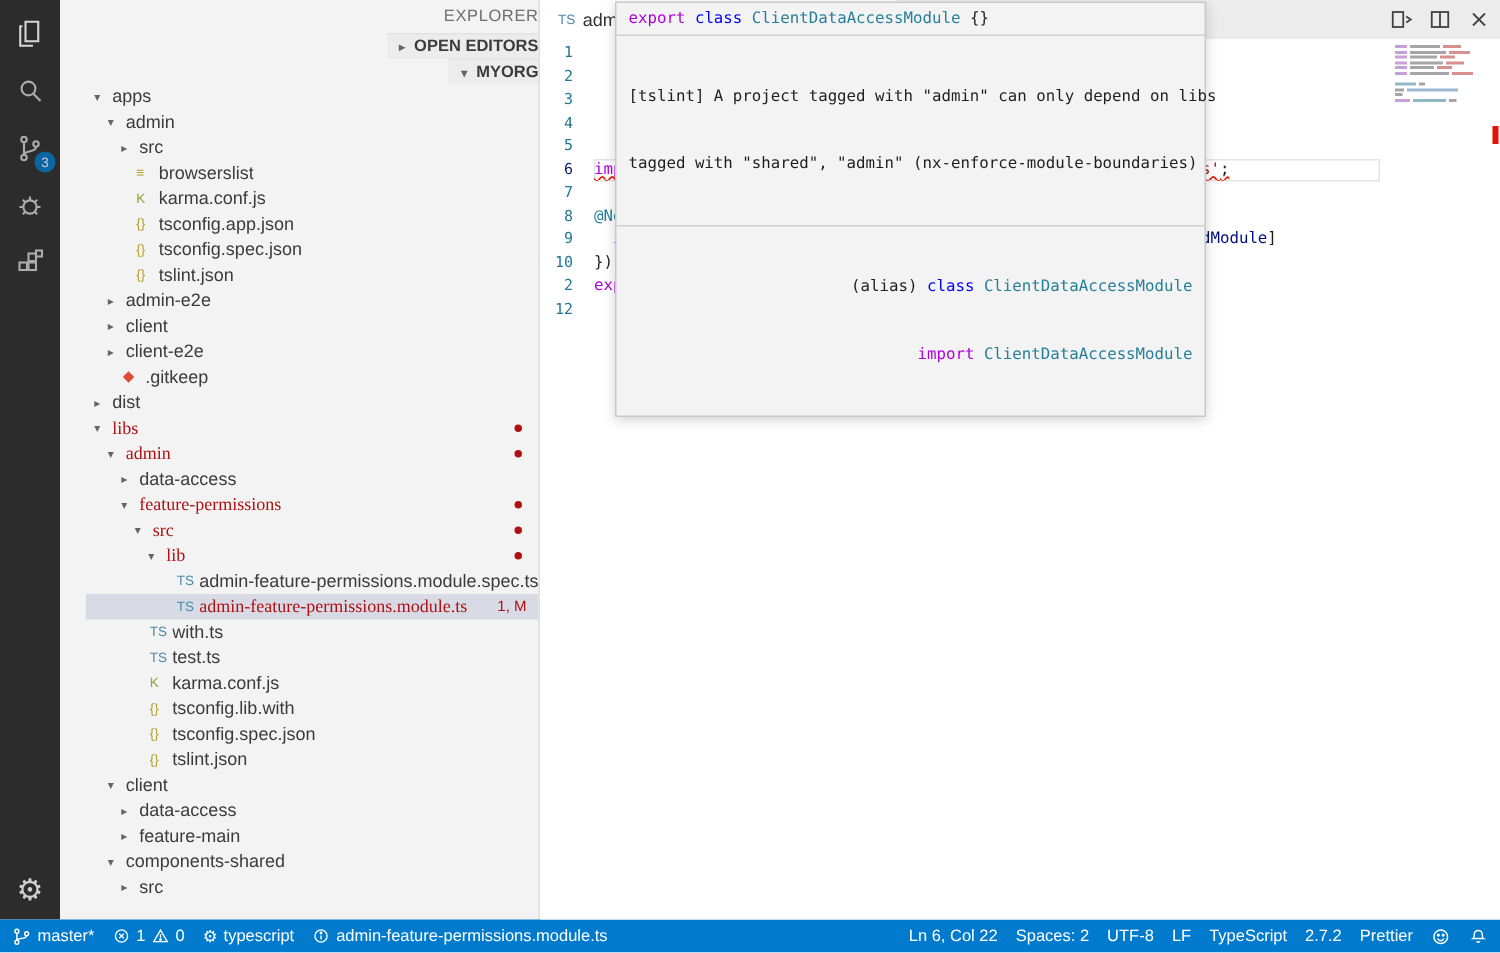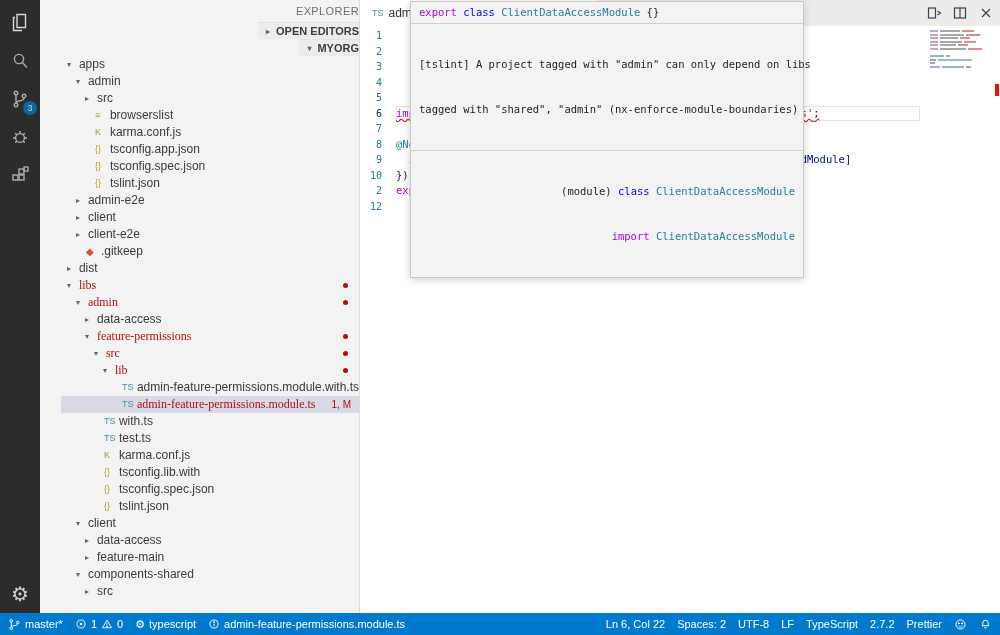--- a/index.html
+++ b/index.html
@@ -213,21 +213,21 @@
             <span class="tree-label">src</span>
             <span class="dot"></span>
           </div>
           <div class="tree-row error" style="padding-left: 42px;">
             <span class="chevron">▾</span>
             <span class="tree-label">lib</span>
             <span class="dot"></span>
           </div>
           <div class="tree-row" style="padding-left: 61px;">
             <span class="fi fi-ts">TS</span>
-            <span class="tree-label">admin-feature-permissions.module.with.ts</span>
+            <span class="tree-label">admin-feature-permissions.module.spec.ts</span>
           </div>
           <div class="tree-row selected error" style="padding-left: 61px;">
             <span class="fi fi-ts">TS</span>
             <span class="tree-label">admin-feature-permissions.module.ts</span>
             <span class="tree-badge">1, M</span>
           </div>
           <div class="tree-row" style="padding-left: 43px;">
             <span class="fi fi-ts">TS</span>
             <span class="tree-label">with.ts</span>
           </div>
@@ -409,21 +409,21 @@
         </div>
       </div>
 
       <div class="hover-tooltip">
         <div class="hov-row" id="hov-sig"><span class="tk-kw">export </span><span class="tk-kwb">class </span><span class="tk-cls">ClientDataAccessModule</span><span class="tk-pl"> {}</span></div>
         <div class="hov-row">
           <div>[tslint] A project tagged with "admin" can only depend on libs</div>
           <div>tagged with "shared", "admin" (nx-enforce-module-boundaries)</div>
         </div>
         <div class="hov-row">
-          <div id="hov-alias"><span class="tk-pl">(module) </span><span class="tk-kwb">class </span><span class="tk-cls">ClientDataAccessModule</span></div>
+          <div id="hov-alias"><span class="tk-pl">(alias) </span><span class="tk-kwb">class </span><span class="tk-cls">ClientDataAccessModule</span></div>
           <div id="hov-import"><span class="tk-kw">import </span><span class="tk-cls">ClientDataAccessModule</span></div>
         </div>
       </div>
     </div>
   </div>
 
   <div class="statusbar">
     <div class="sb-left">
       <span class="sb-item">
         <svg width="13" height="13" viewBox="0 0 16 16">

